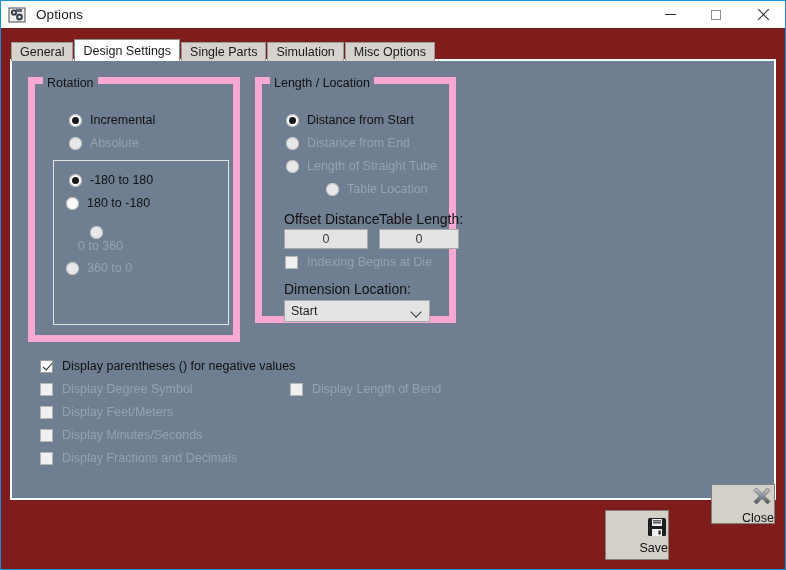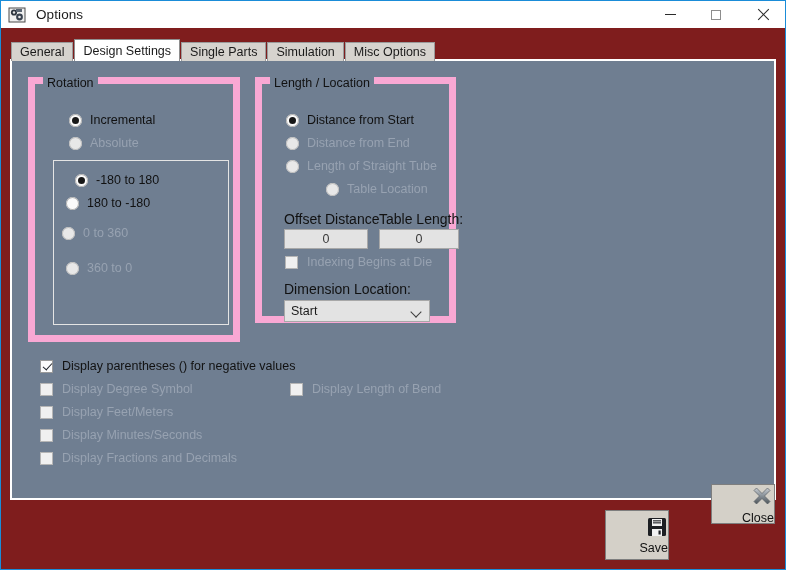--- a/index.html
+++ b/index.html
@@ -342,29 +342,29 @@
       <div class="radio-row" style="left:34px; top:29px;">
         <span class="radio checked"></span>
         <span class="radio-label">Incremental</span>
       </div>
       <div class="radio-row" style="left:34px; top:52px;">
         <span class="radio disabled"></span>
         <span class="radio-label disabled">Absolute</span>
       </div>
 
       <div class="subgroup" style="left:18px; top:76px; width:176px; height:165px;">
-        <div class="radio-row" style="left:21px; top:12px;">
+        <div class="radio-row" style="left:15px; top:12px;">
           <span class="radio checked"></span>
           <span class="radio-label">-180 to  180</span>
         </div>
         <div class="radio-row" style="left:12px; top:35px;">
           <span class="radio"></span>
           <span class="radio-label">180 to  -180</span>
         </div>
-        <div class="radio-row" style="left:8px; top:65px;">
+        <div class="radio-row" style="left:16px; top:65px;flex-direction:column;">
           <span class="radio disabled"></span>
           <span class="radio-label disabled">0 to  360</span>
         </div>
         <div class="radio-row" style="left:12px; top:100px;">
           <span class="radio disabled"></span>
           <span class="radio-label disabled">360 to  0</span>
         </div>
       </div>
     </div>
 

